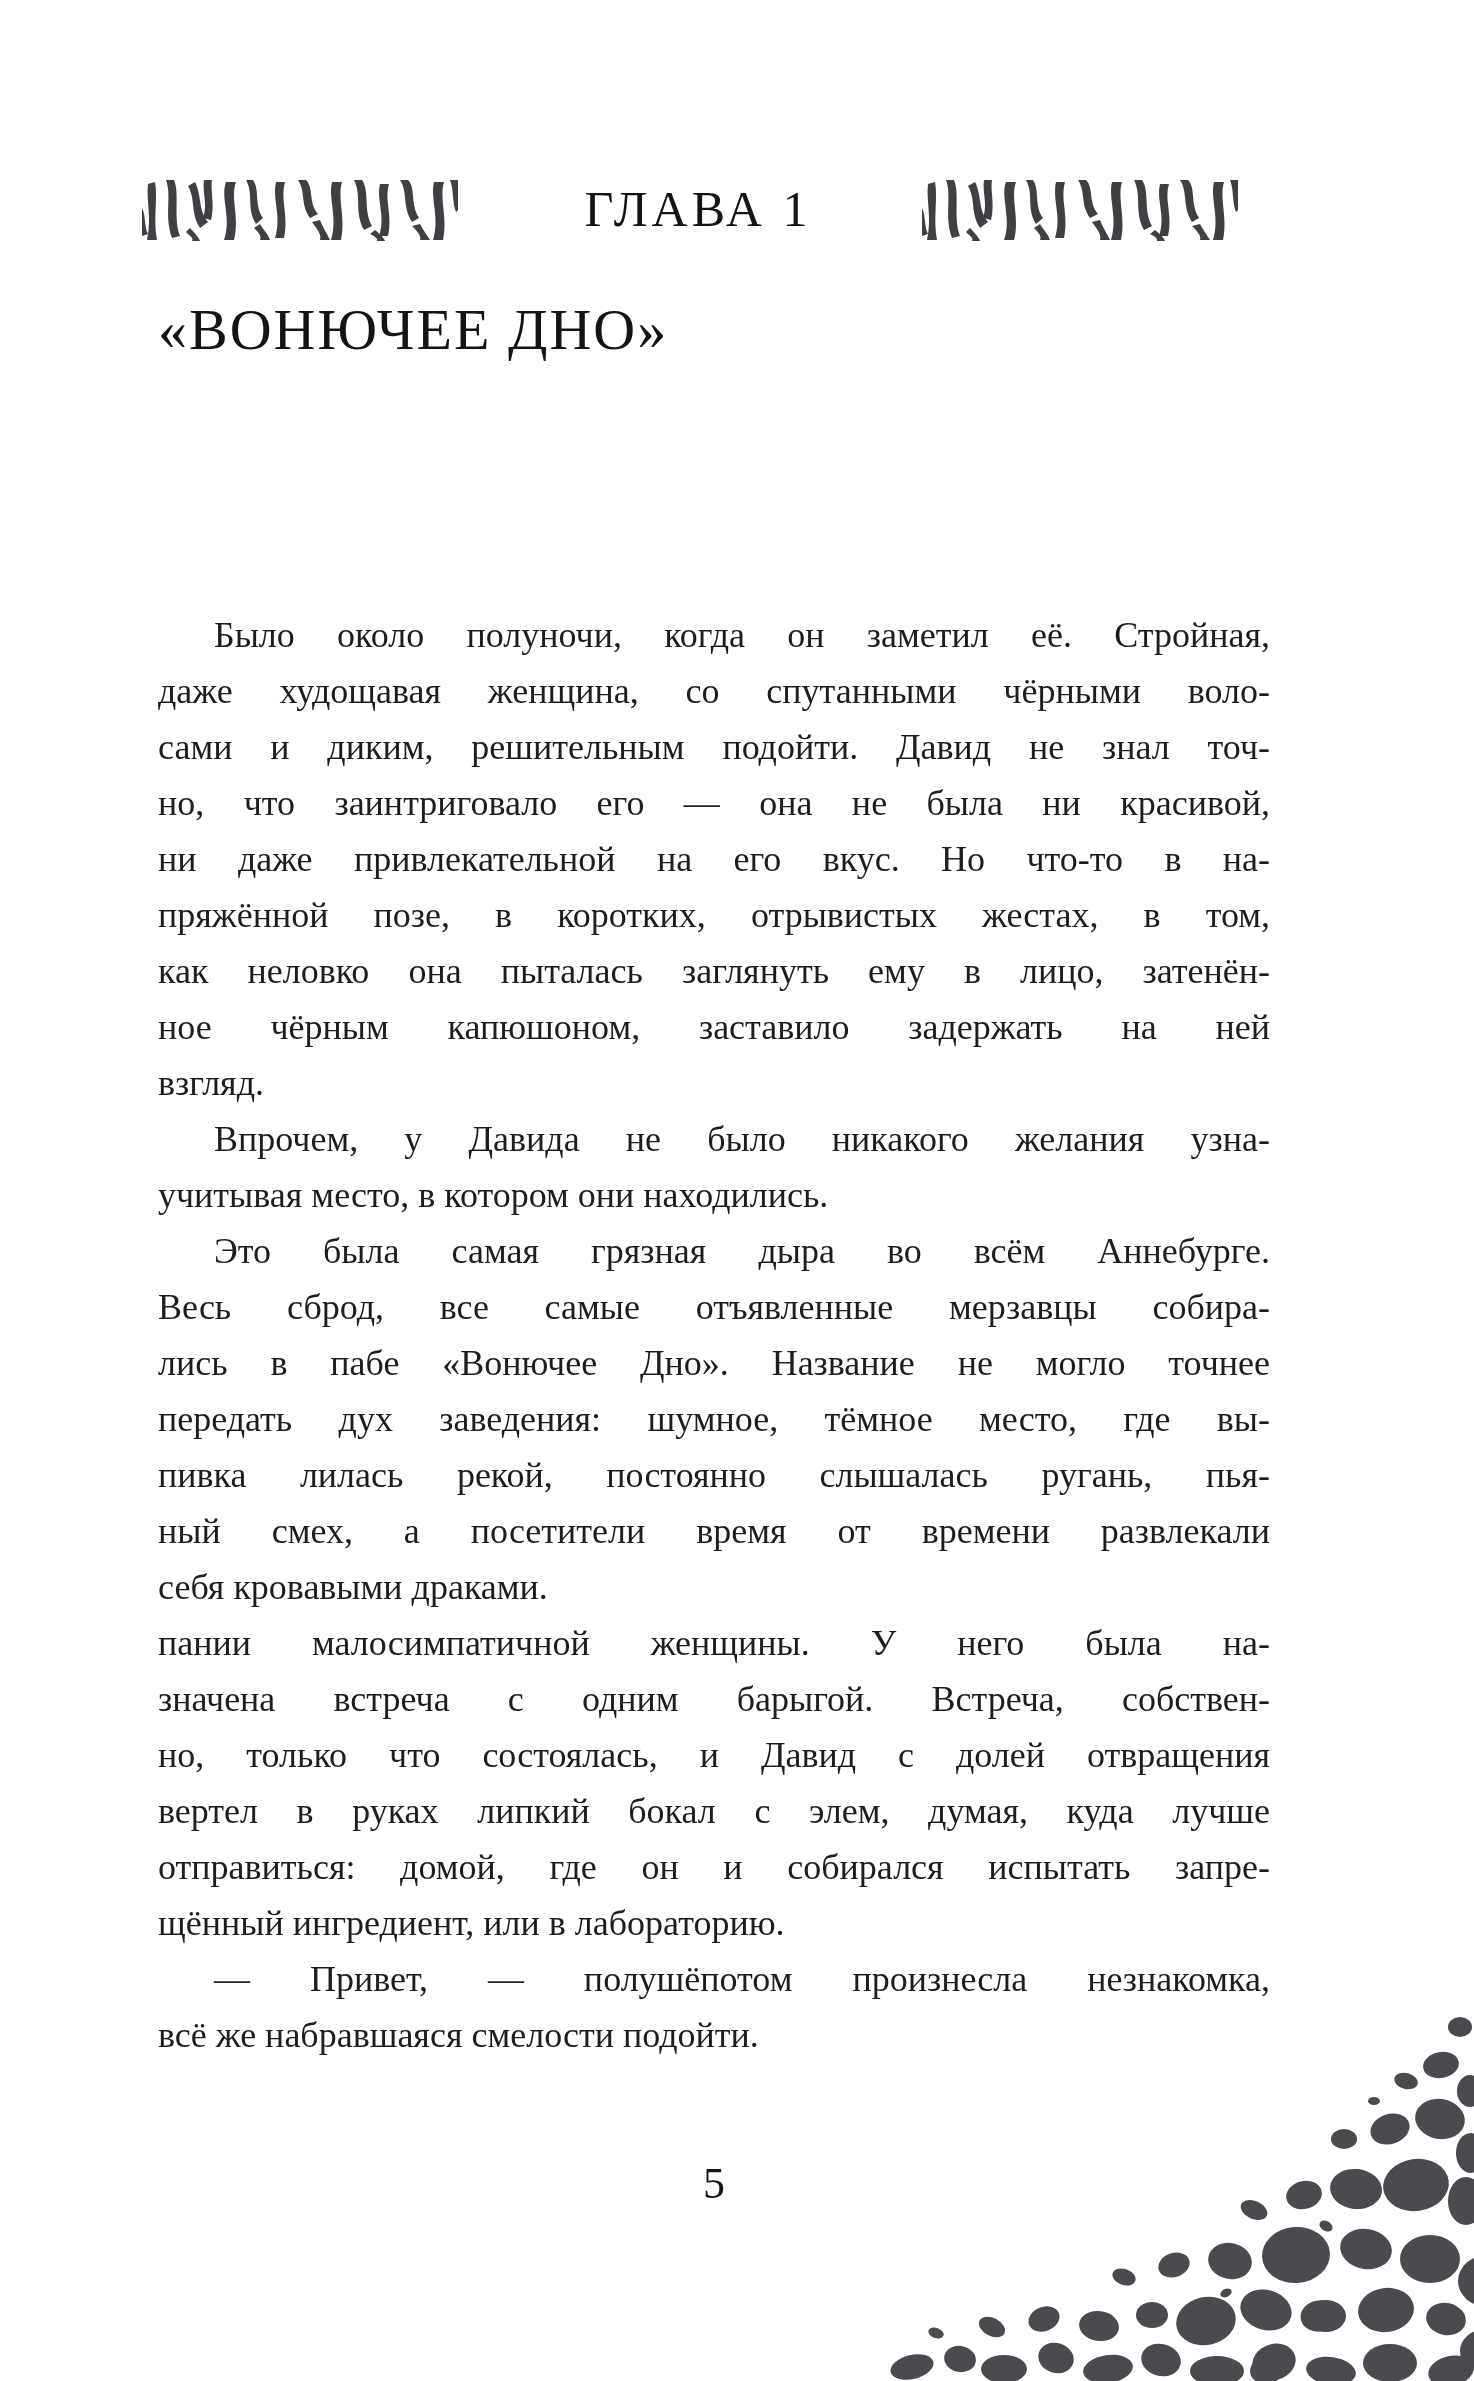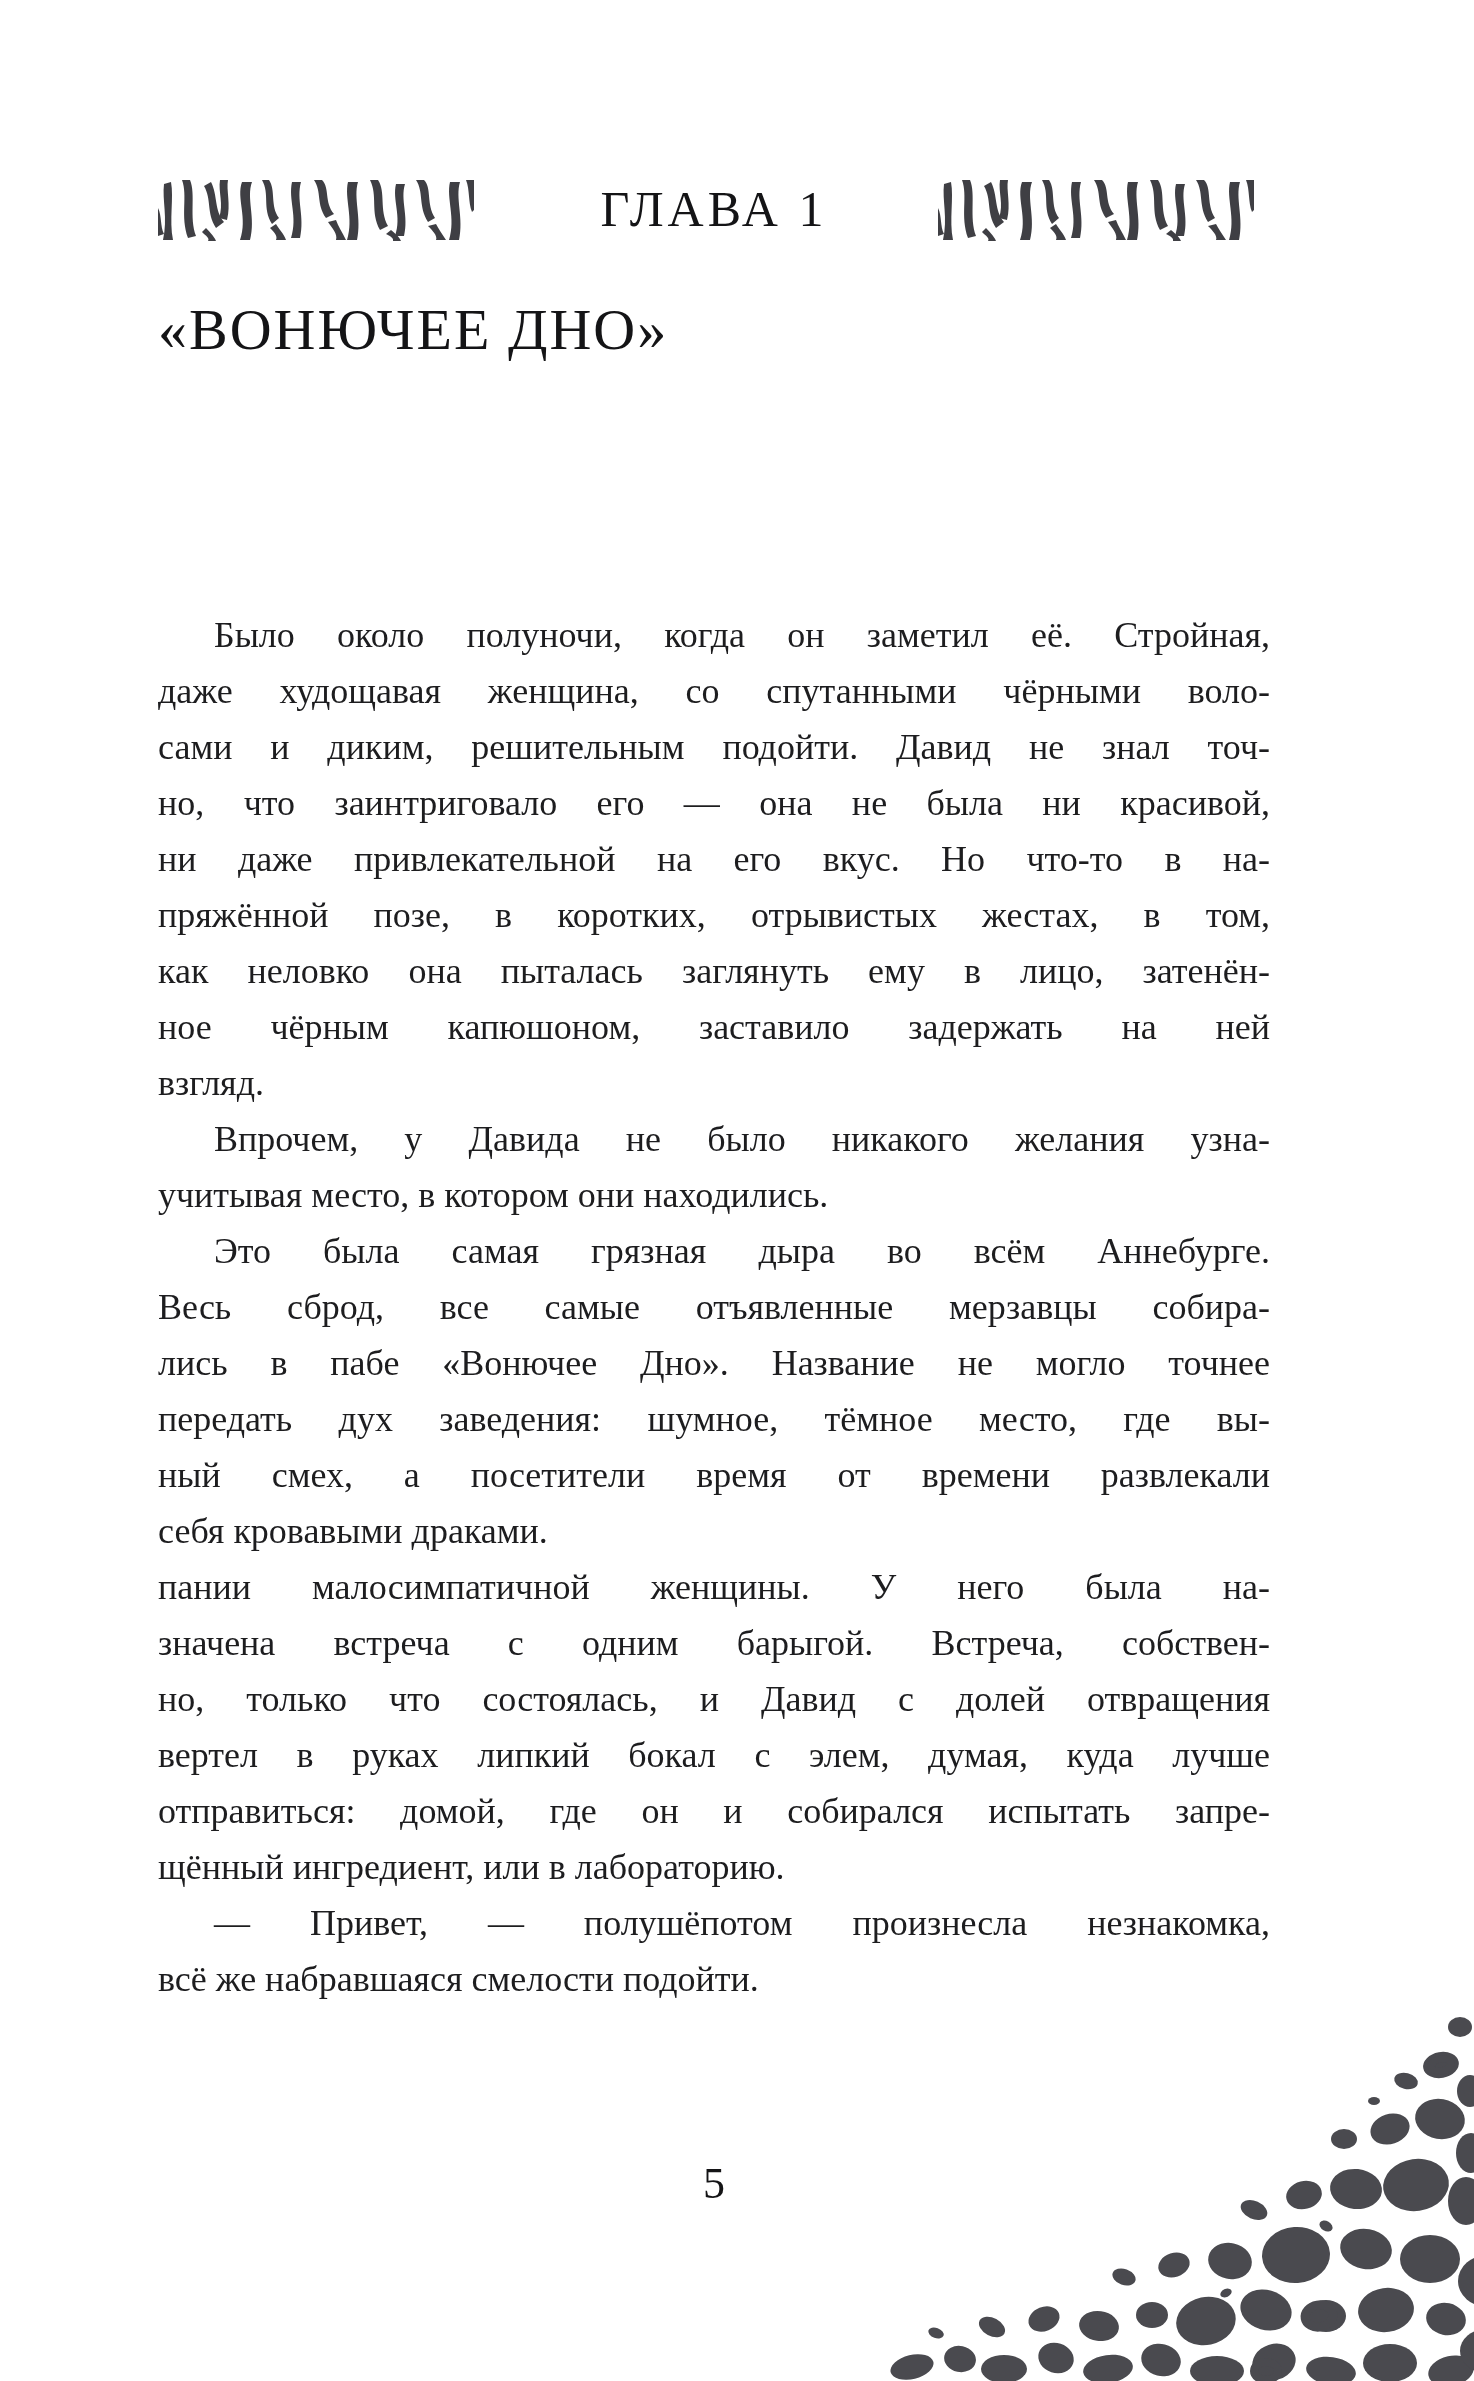--- a/index.html
+++ b/index.html
@@ -8,21 +8,21 @@
     background: #ffffff;
     position: relative;
     overflow: hidden;
     font-family: "Liberation Serif", "DejaVu Serif", serif;
     color: #1d1d1f;
   }
   .page { position: absolute; inset: 0; }
 
   .header-row {
     position: absolute;
-    left: 158px; top: 178px;
+    left: 142px; top: 178px;
     width: 1112px; height: 64px;
   }
   .ornament {
     position: absolute; top: 0;
     width: 316px; height: 64px;
   }
   .ornament.left  { left: 0; }
   .ornament.right { right: 16px; }
   .chapter-label {
     position: absolute;
@@ -190,20 +190,21 @@
       </div>
       <div class="paragraph">
         <div class="line first">Впрочем, у Давида не было никакого желания узна-</div>
         <div class="line last">учитывая место, в котором они находились.</div>
       </div>
       <div class="paragraph">
         <div class="line first">Это была самая грязная дыра во всём Аннебурге.</div>
         <div class="line">Весь сброд, все самые отъявленные мерзавцы собира-</div>
         <div class="line">лись в пабе «Вонючее Дно». Название не могло точнее</div>
         <div class="line">передать дух заведения: шумное, тёмное место, где вы-</div>
+        <div class="line">пивка лилась рекой, постоянно слышалась ругань, пья-</div>
         <div class="line">ный смех, а посетители время от времени развлекали</div>
         <div class="line last">себя кровавыми драками.</div>
       </div>
       <div class="paragraph">
         <div class="line">пании малосимпатичной женщины. У него была на-</div>
         <div class="line">значена встреча с одним барыгой. Встреча, собствен-</div>
         <div class="line">но, только что состоялась, и Давид с долей отвращения</div>
         <div class="line">вертел в руках липкий бокал с элем, думая, куда лучше</div>
         <div class="line">отправиться: домой, где он и собирался испытать запре-</div>
         <div class="line last">щённый ингредиент, или в лабораторию.</div>

